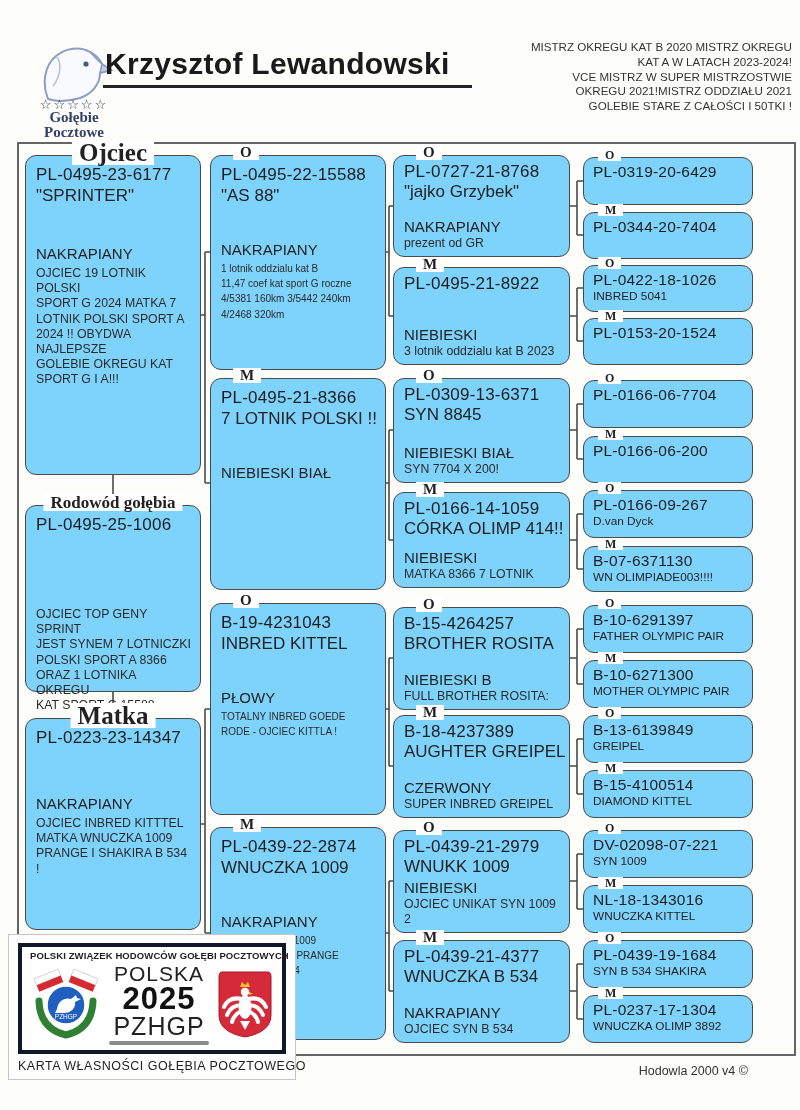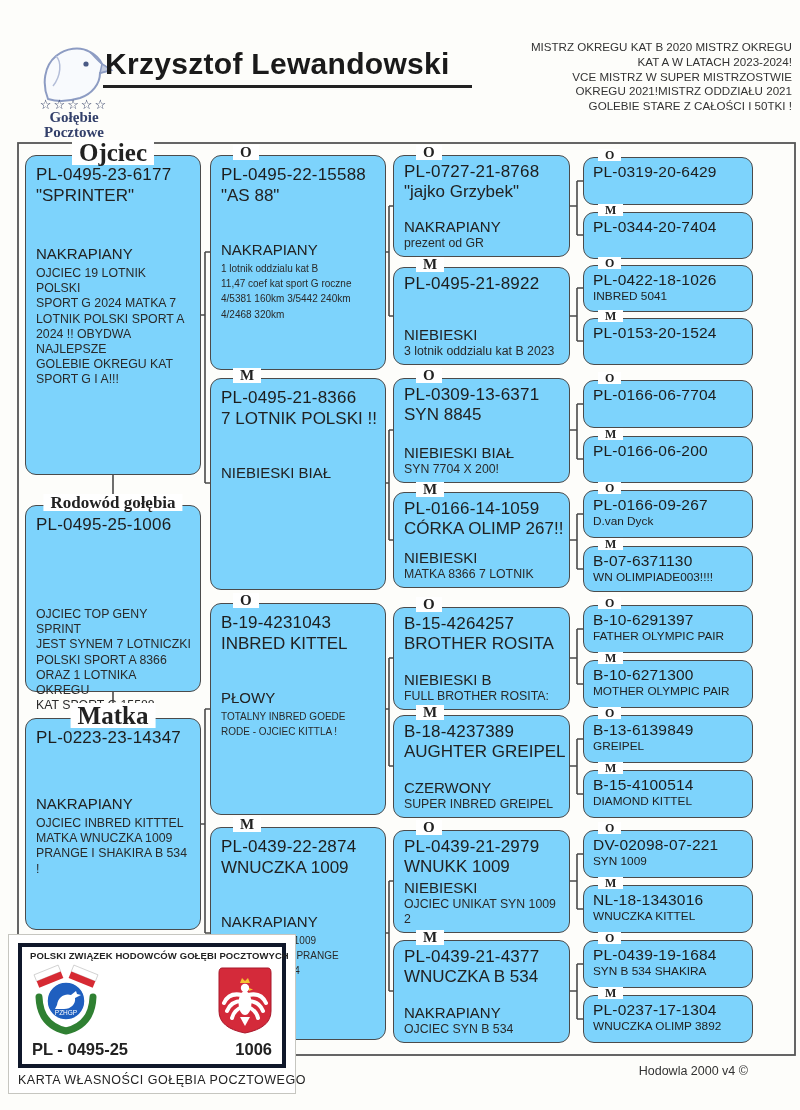--- a/index.html
+++ b/index.html
@@ -184,21 +184,21 @@
     <div class="ptag">O</div>
     <div class="ring">PL-0309-13-6371</div>
     <div class="pname">SYN 8845</div>
     <div class="spacer"></div>
     <div class="pcolor">NIEBIESKI BIAŁ</div>
     <div class="pdetails">SYN 7704 X 200!</div>
   </div>
   <div class="pbox g3" style="left:393px;top:492px;width:177px;height:96px">
     <div class="ptag">M</div>
     <div class="ring">PL-0166-14-1059</div>
-    <div class="pname">CÓRKA  OLIMP 267!!</div>
+    <div class="pname">CÓRKA  OLIMP 414!!</div>
     <div class="spacer"></div>
     <div class="pcolor">NIEBIESKI</div>
     <div class="pdetails">MATKA 8366 7 LOTNIK</div>
   </div>
   <div class="pbox g3" style="left:393px;top:607px;width:177px;height:103px">
     <div class="ptag">O</div>
     <div class="ring">B-15-4264257</div>
     <div class="pname">BROTHER ROSITA</div>
     <div class="spacer"></div>
     <div class="pcolor">NIEBIESKI B</div>
@@ -321,34 +321,36 @@
             </g>
           <g transform="rotate(22 52 14)">
               <rect x="40" y="6" width="26" height="7" fill="#fff" stroke="#bbb" stroke-width="0.6"></rect>
               <rect x="40" y="13" width="26" height="7" fill="#d62a33"></rect>
             </g>
           <path d="M9,34 Q10,62 36,68 Q62,62 63,34" fill="none" stroke="#2f8032" stroke-width="7" stroke-linecap="round"></path>
           <circle cx="36" cy="38" r="19" fill="#1f5fbf" stroke="#fff" stroke-width="1.5"></circle>
           <path d="M27,42 c1,-8 8,-12 14,-10 l5,-4 1,3 4,1 -6,3 c1,6 -4,11 -11,11 l-9,0 z" fill="#fff"></path>
           <text x="36" y="52" text-anchor="middle" font-size="6.5" fill="#fff" font-family="Liberation Sans, sans-serif">PZHGP</text>
         </svg>
+        <div class="stamp-center">
+          <div class="s-country">POLSKA</div>
+          <div class="s-year">2025</div>
+          <div class="s-org">PZHGP</div>
+          <div class="s-underline"></div>
+        </div>
         <svg width="58" height="70" viewBox="0 0 58 70">
           <path d="M6,3 H52 Q55,3 55,8 V46 Q55,63 29,68 Q3,63 3,46 V8 Q3,3 6,3 Z" fill="#d42a3a" stroke="#a8172a" stroke-width="1"></path>
           <path d="M24,18 l2,-5 3,3 3,-3 2,5 z" fill="#f4c430"></path>
           <circle cx="29" cy="23" r="4.2" fill="#fff"></circle>
           <path d="M33,23 l4,1.5 -4,1.5 z" fill="#f4c430"></path>
           <ellipse cx="29" cy="38" rx="6.5" ry="12" fill="#fff"></ellipse>
           <path d="M26,30 Q13,27 8,38 M26,36 Q15,36 11,46 M26,42 Q18,45 16,53" fill="none" stroke="#fff" stroke-width="4" stroke-linecap="round"></path>
           <path d="M32,30 Q45,27 50,38 M32,36 Q43,36 47,46 M32,42 Q40,45 42,53" fill="none" stroke="#fff" stroke-width="4" stroke-linecap="round"></path>
           <path d="M24,52 h10 l-5,9 z" fill="#fff"></path>
         </svg>
       </div>
-      <div class="stamp-bottom">
-        <span>PL - 0495-25</span>
-        <span>1006</span>
-      </div>
     </div>
     <div class="stamp-caption">KARTA  WŁASNOŚCI GOŁĘBIA POCZTOWEGO</div>
   </div>
 
   <div class="software">Hodowla 2000 v4 ©</div>
 
 </div>
 
 </body></html>

